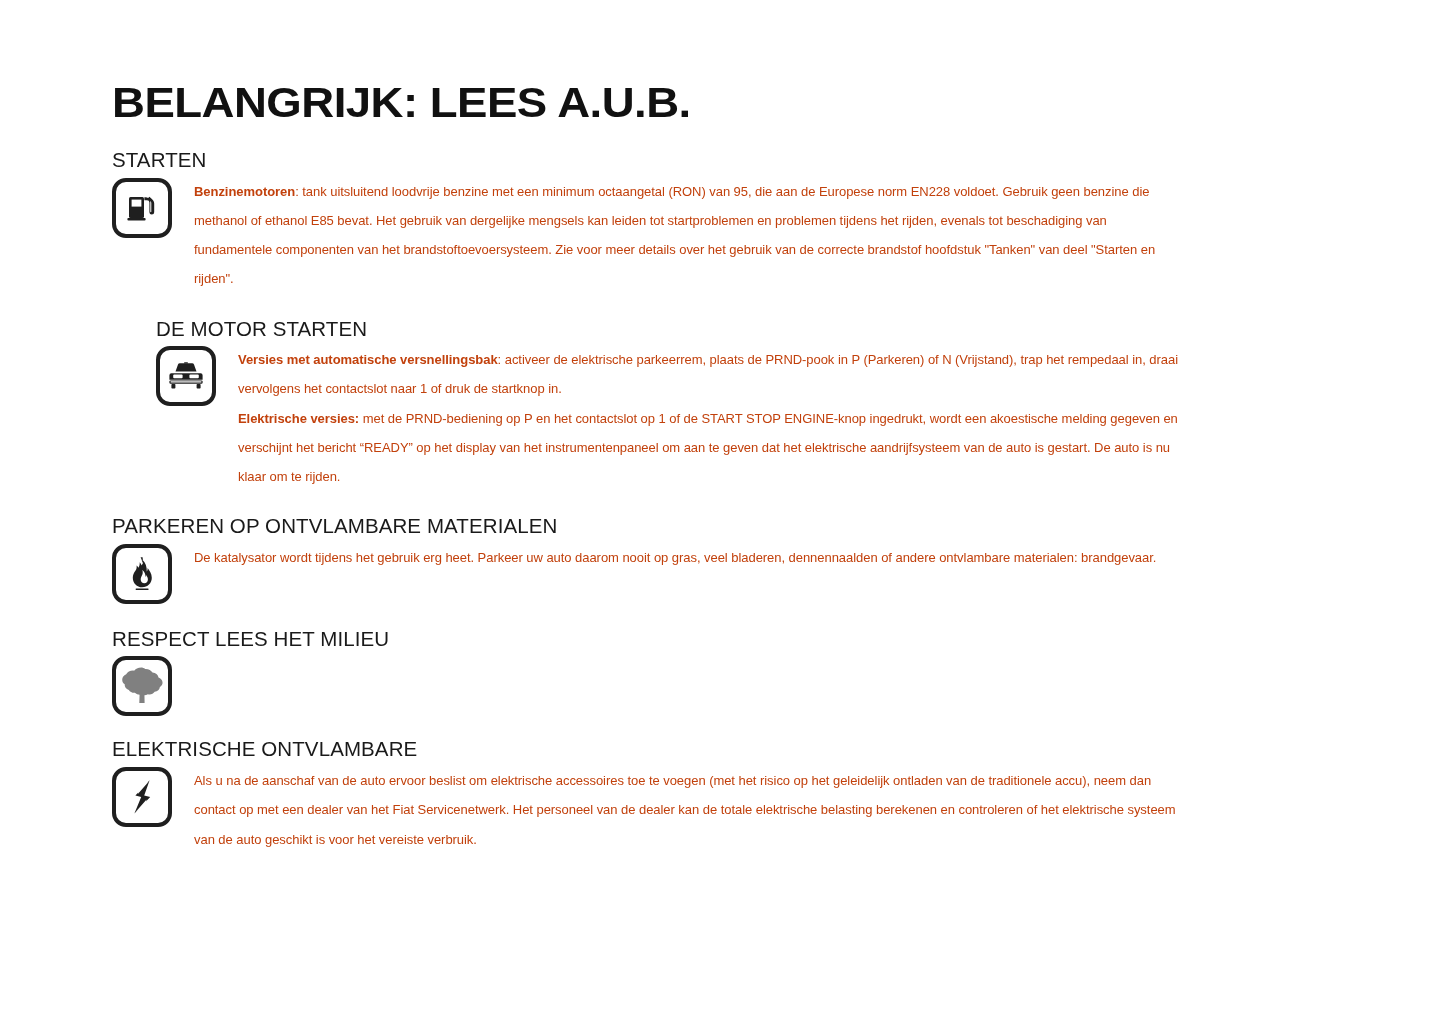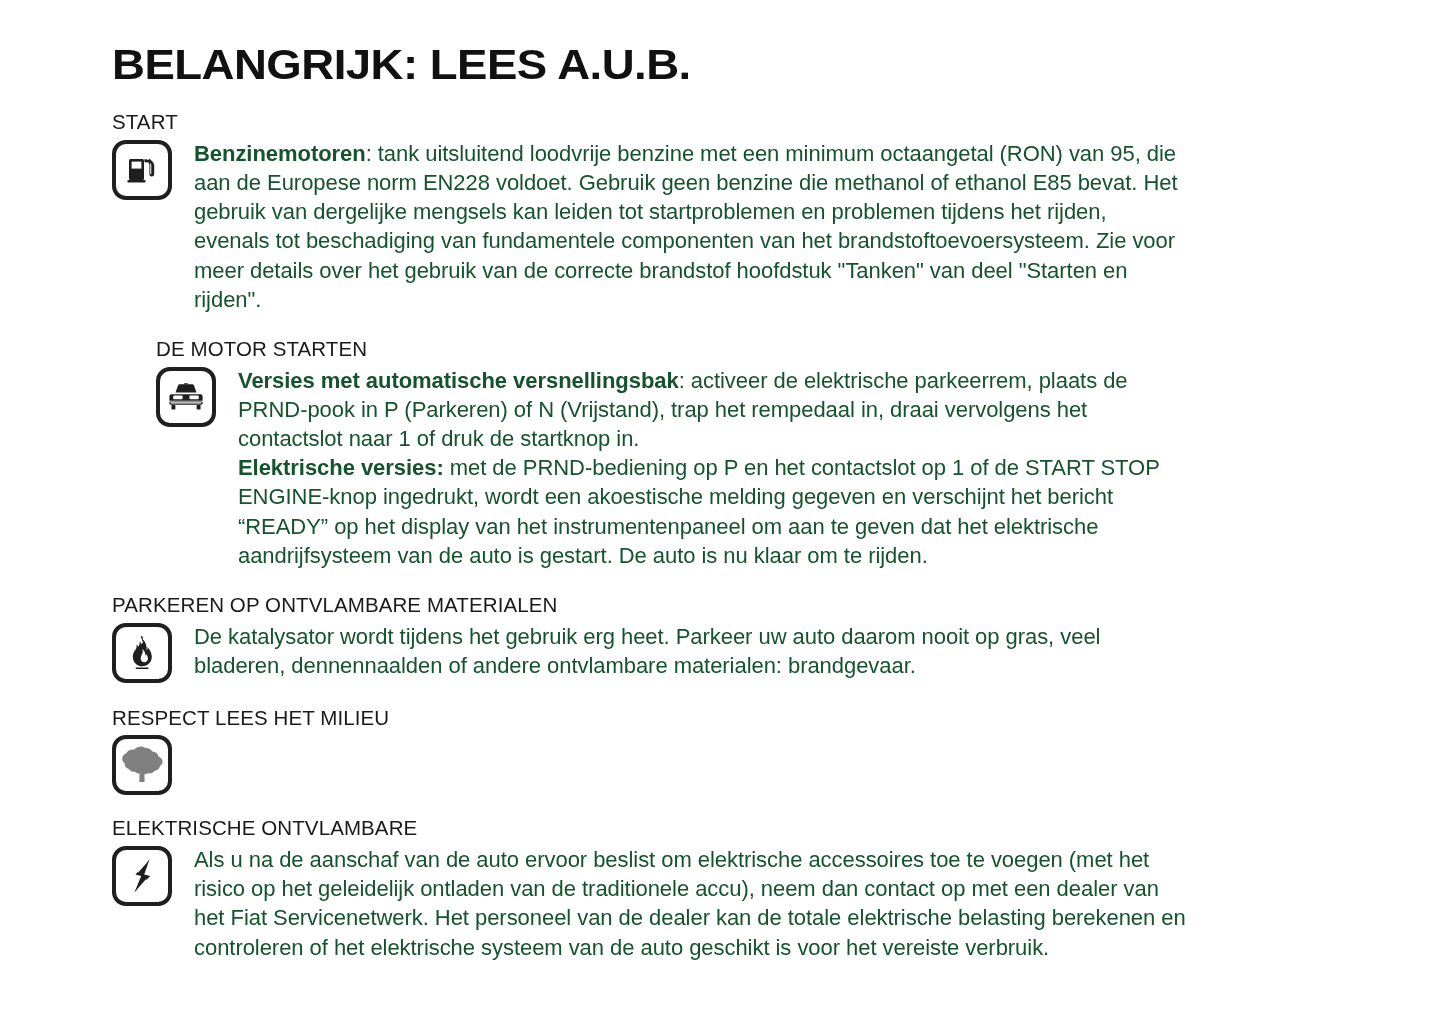--- a/index.html
+++ b/index.html
@@ -13,21 +13,21 @@
     font-family: "Liberation Sans", sans-serif;
     color: #1a1a1a;
     overflow: hidden;
   }
   .page {
     position: relative;
     width: 1281px;
     height: 1018px;
     background: #ffffff;
     box-sizing: border-box;
-    padding: 42px 95px 0 112px;
+    padding: 80px 95px 0 112px;
   }
   .doc-title {
     font-size: 43px;
     font-weight: bold;
     letter-spacing: -0.5px;
     color: #111111;
     margin: 0 0 22px 0;
     line-height: 1.05;
     transform: scaleX(1.06);
     transform-origin: left center;
@@ -62,23 +62,23 @@
     background: #ffffff;
     margin-top: 2px;
   }
   .icon-box svg { display: block; }
   .para-wrap {
     flex: 1 1 auto;
     padding-top: 1px;
   }
   p.para {
     margin: 0;
-    font-size: 22px;
+    font-size: 13px;
     line-height: 29.2px;
-    color: #14532d;
+    color: #c2410c;
     text-align: left;
     letter-spacing: -0.05px;
   }
   p.para + p.para { margin-top: 0; }
   .lead { font-weight: bold; }
 
   
   .sec-tanken { margin-top: 0; }
   .sec-starten { margin-top: 22px; margin-left: 44px; }
   .sec-parkeren { margin-top: 22px; }
@@ -86,21 +86,21 @@
   .sec-accessoires { margin-top: 20px; }
 </style>
 </head>
 <body>
 
 <div class="page">
 
   <h1 class="doc-title">BELANGRIJK: LEES A.U.B.</h1>
 
   <div class="section sec-tanken">
-    <h2 class="section-heading">START</h2>
+    <h2 class="section-heading">STARTEN</h2>
     <div class="section-body">
       <div class="icon-box">
         <svg width="34" height="34" viewBox="0 0 34 34" aria-hidden="true">
           <g fill="#1f1f1f">
             <rect x="4" y="6" width="15" height="21" rx="1.5"></rect>
             <rect x="6.6" y="8.6" width="9.8" height="7" fill="#ffffff"></rect>
             <rect x="2.4" y="27" width="18.2" height="2.6" rx="1"></rect>
             <path d="M19.4 9.2 h2.6 a2.4 2.4 0 0 1 2.4 2.4 v9.6 a2.4 2.4 0 0 0 2.4 2.4 a2.4 2.4 0 0 0 2.4 -2.4 v-8.6 c0 -2.2 -1.3 -3.6 -2.6 -4.8 l-2.2 -2.1 l-1.7 1.8 l2 1.9 c0.9 0.9 1.6 1.5 1.6 2.6 v8.8 c0 0.3 -0.2 0.5 -0.5 0.5 c-0.3 0 -0.5 -0.2 -0.5 -0.5 v-9.6 a5 5 0 0 0 -5 -5 h-0.9 z"></path>
           </g>
         </svg>

